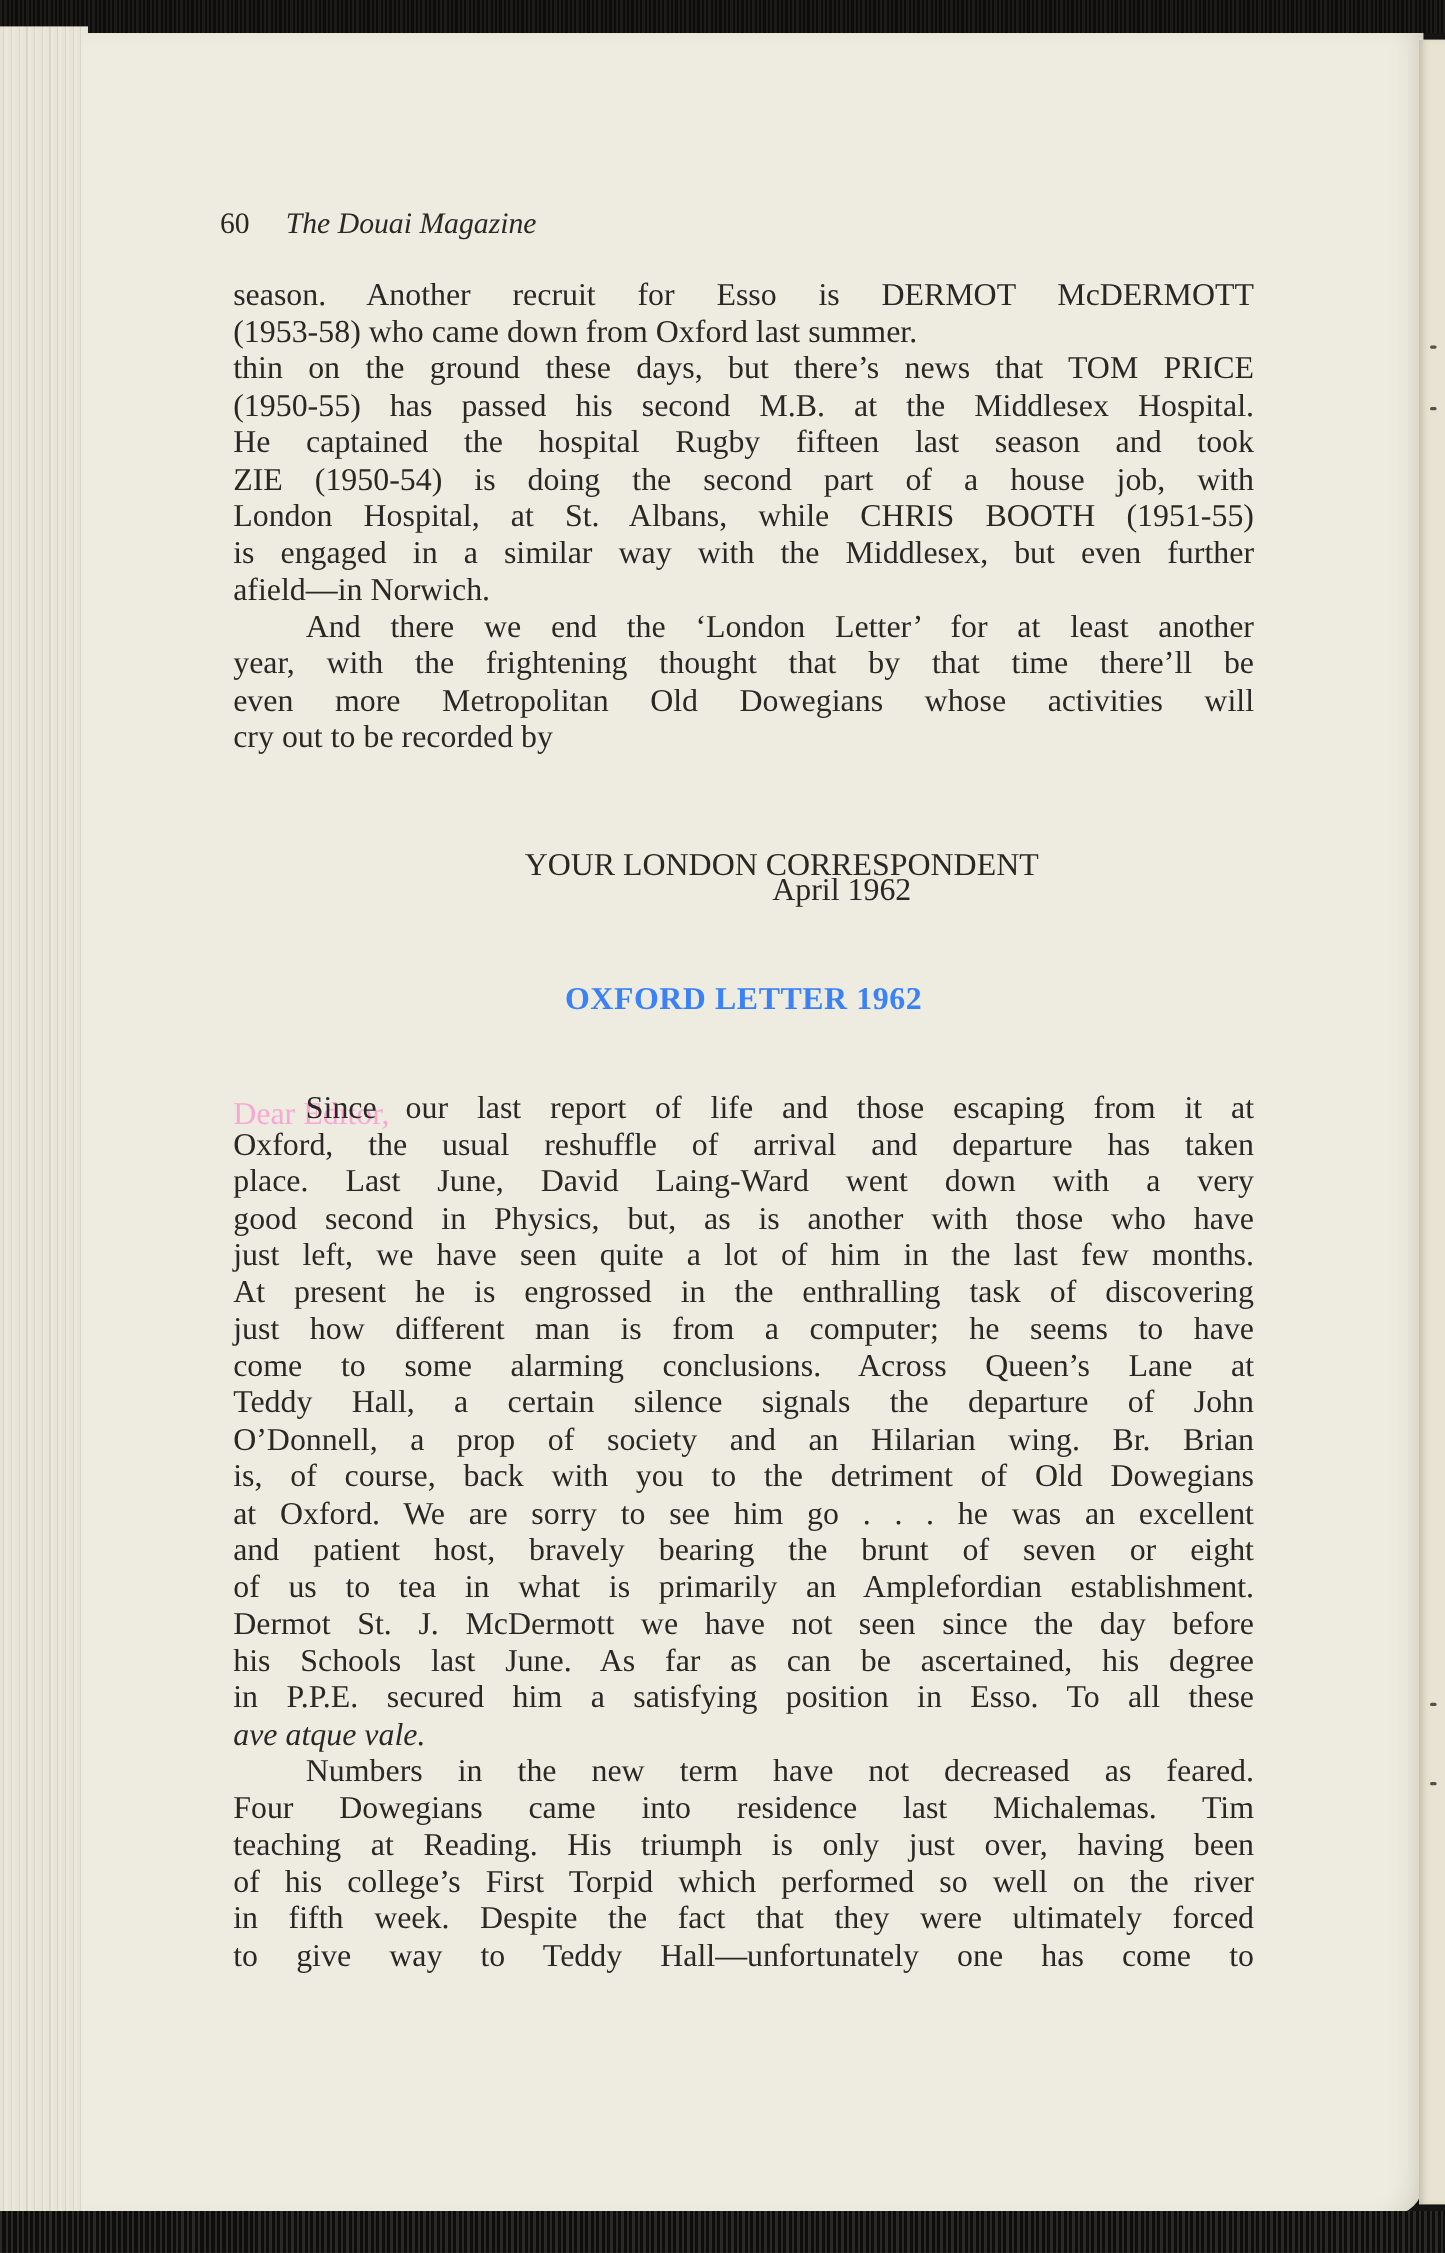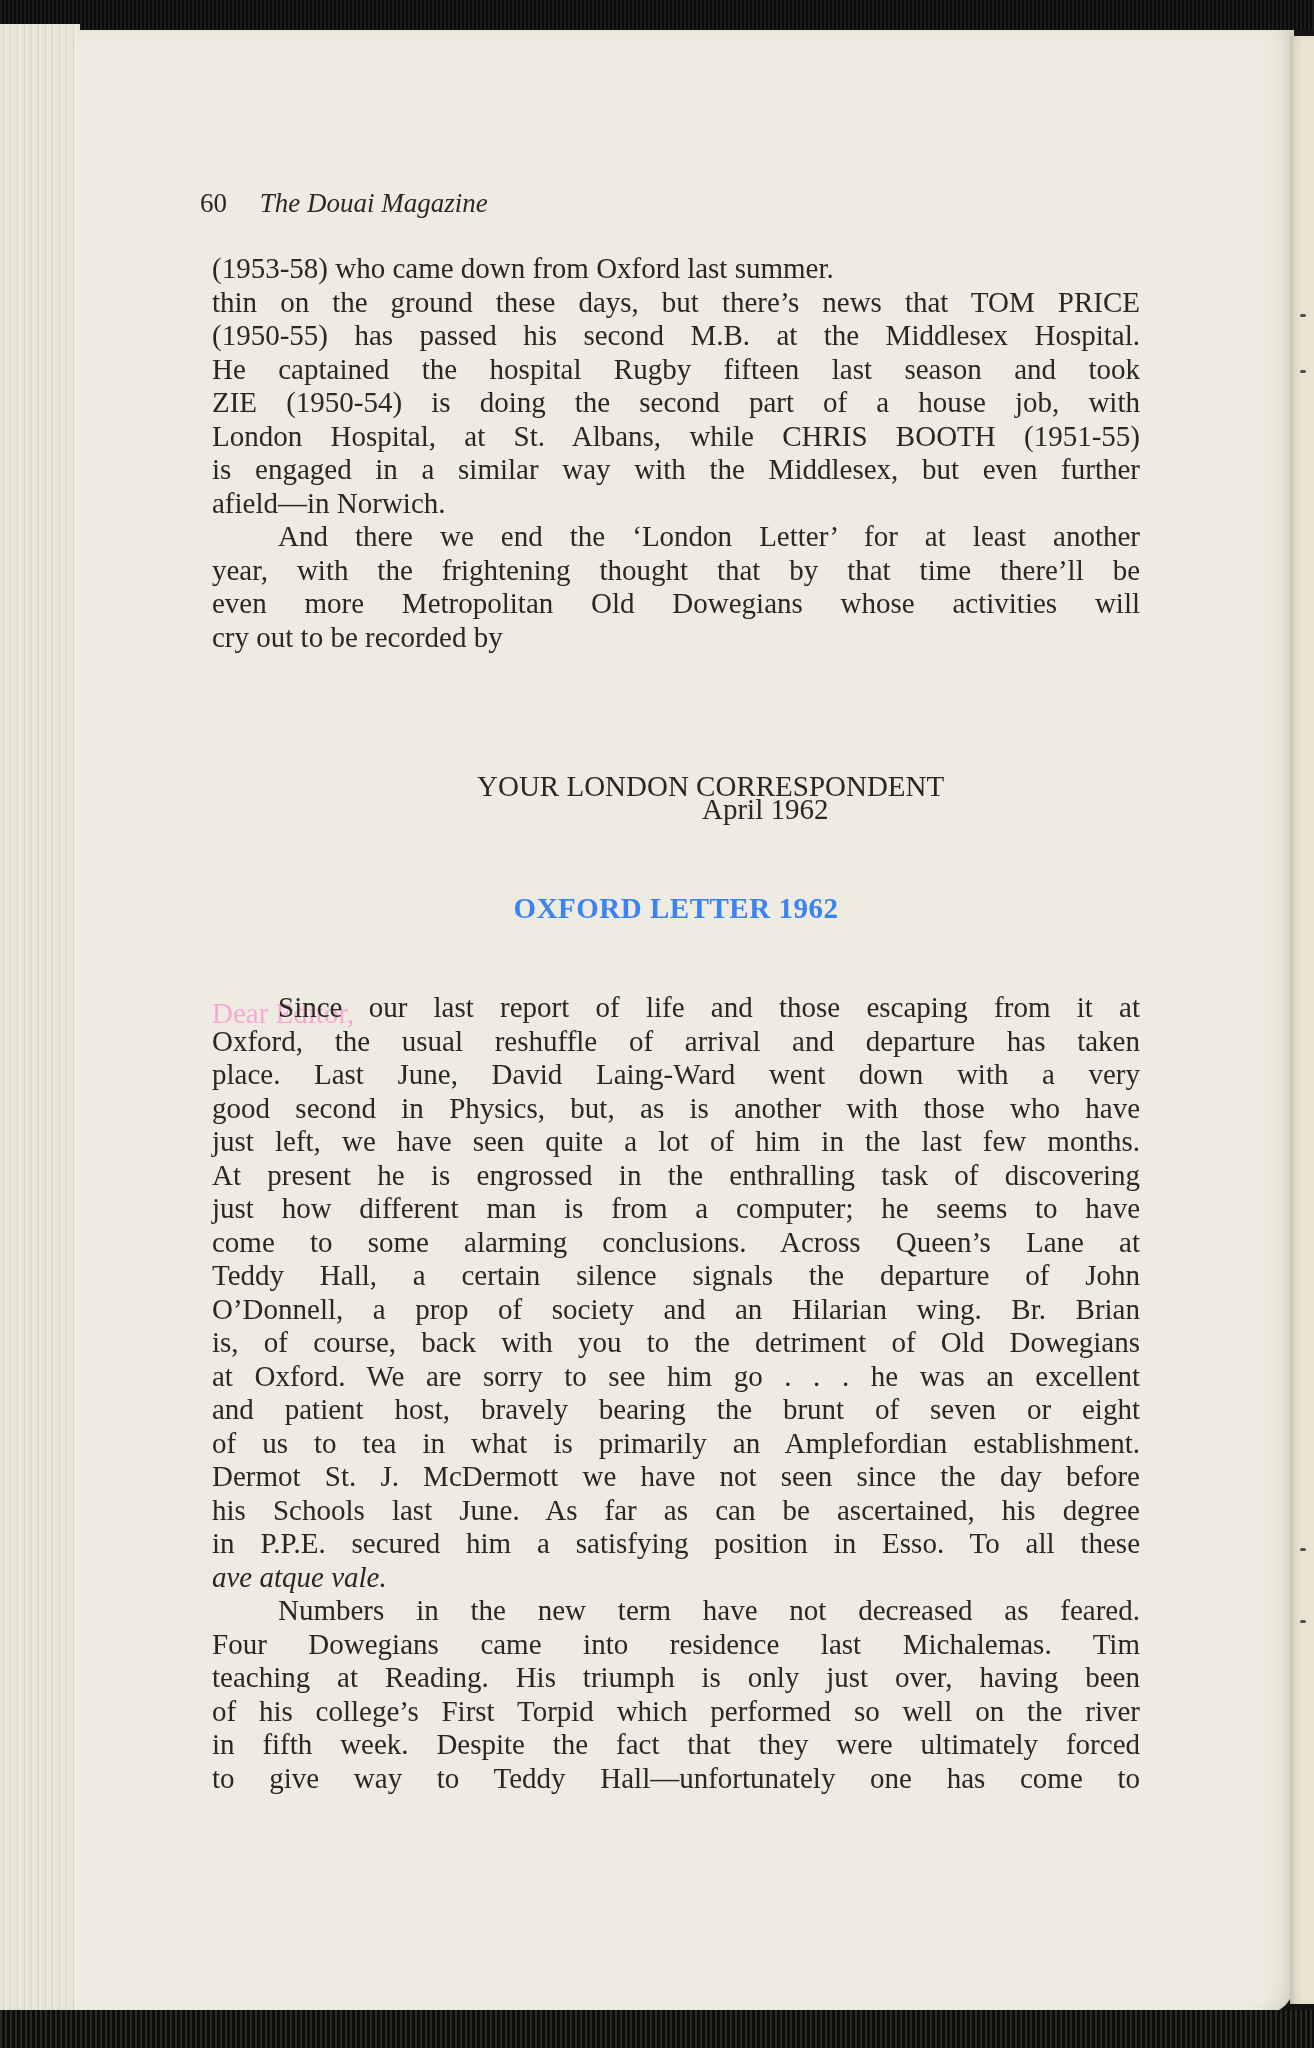--- a/index.html
+++ b/index.html
@@ -75,20 +75,21 @@
 <div class="edge-mark" style="top:370px"></div>
 <div class="edge-mark" style="top:1548px"></div>
 <div class="edge-mark" style="top:1620px"></div>
 
 <div class="running-head">
   <span class="pgno">60</span>
   <span class="mag">The Douai Magazine</span>
 </div>
 
 <div class="text" id="london-lines" style="top:252px">
+    <div class="line ">season.  Another recruit for Esso is DERMOT McDERMOTT</div>
     <div class="line last">(1953-58) who came down from Oxford last summer.</div>
     <div class="line ">thin on the ground these days, but there’s news that TOM PRICE</div>
     <div class="line ">(1950-55) has passed his second M.B. at the Middlesex Hospital.</div>
     <div class="line ">He captained the hospital Rugby fifteen last season and took</div>
     <div class="line ">ZIE (1950-54) is doing the second part of a house job, with</div>
     <div class="line ">London Hospital, at St. Albans, while CHRIS BOOTH (1951-55)</div>
     <div class="line ">is engaged in a similar way with the Middlesex, but even further</div>
     <div class="line last">afield—in Norwich.</div>
     <div class="line indent">And there we end the ‘London Letter’ for at least another</div>
     <div class="line ">year, with the frightening thought that by that time there’ll be</div>

